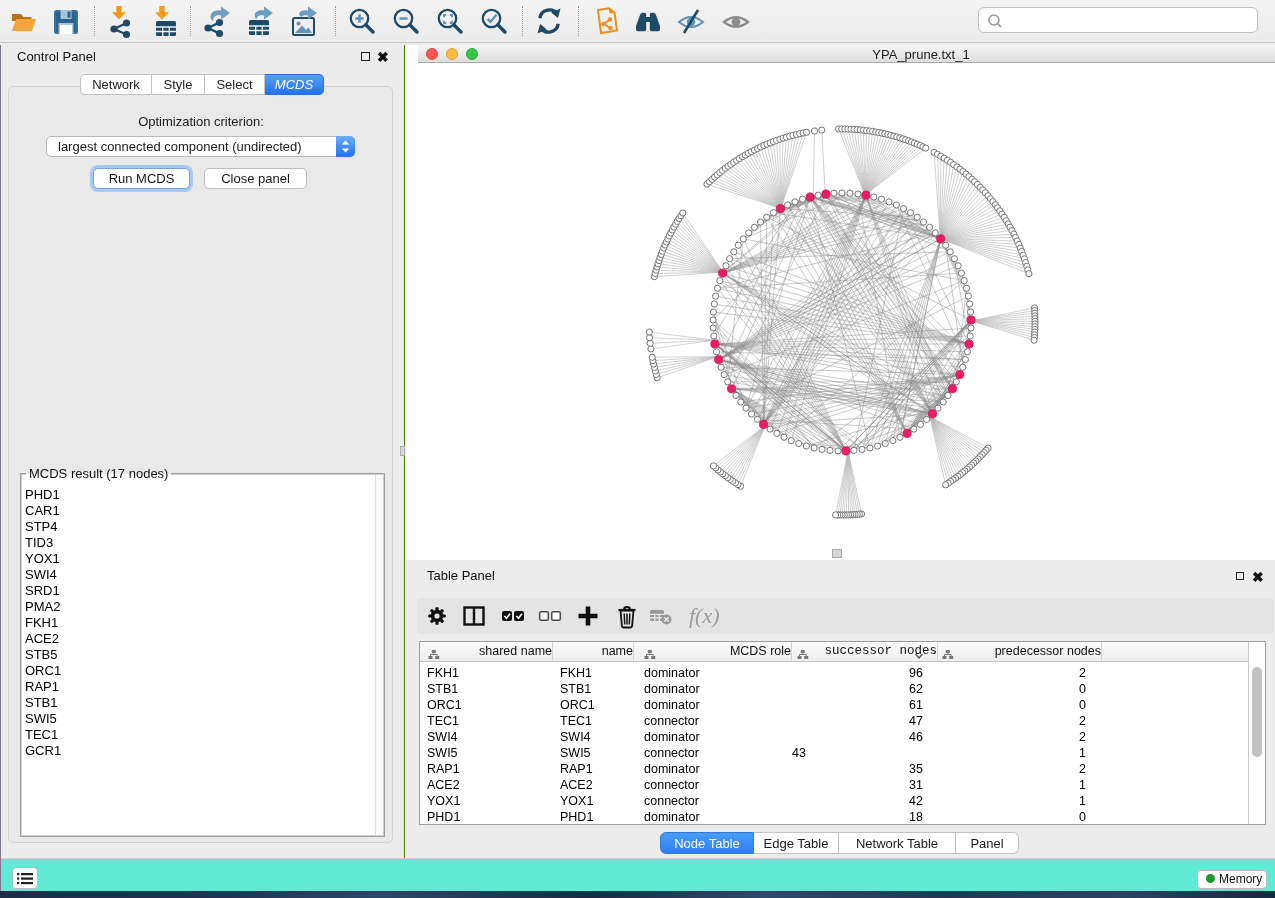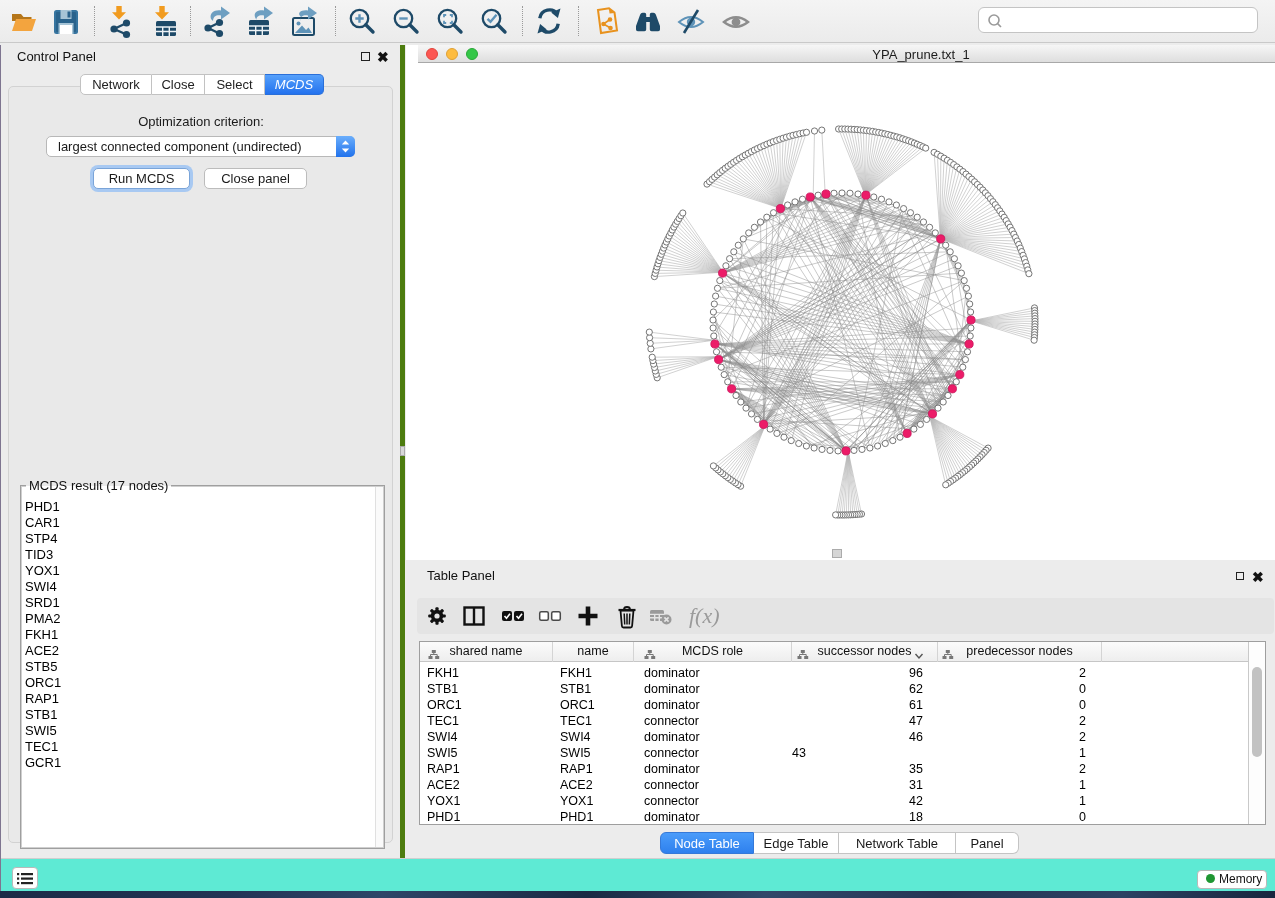--- a/index.html
+++ b/index.html
@@ -12,41 +12,41 @@
     background:linear-gradient(#f4f4f4,#ebebeb);
     border-bottom:1px solid #c9c9c9; }
   .tbsep { position:absolute; top:6px; height:30px; width:0;
     border-left:1px dotted #9a9a9a; }
   .tbi { position:absolute; top:5px; width:32px; height:32px; }
   #searchbox { position:absolute; left:978px; top:7px; width:280px; height:26px;
     background:#fff; border:1px solid #c4c4c4; border-radius:6px; }
 
   
   #cp { left:0; top:45px; width:405px; height:815px; background:#ececec;
-    border-right:5px solid #4d7c0f; }
+    border-right:1px solid #4d7c0f; }
   #cp-title { position:absolute; left:17px; top:4px; font-size:13px; color:#111; }
   #cp-pane { position:absolute; left:8px; top:41px; width:385px; height:757px;
     background:#e9e9e9; border:1px solid #d2d2d2; border-radius:5px; }
   .cptab { position:absolute; top:29px; height:21px; font-size:13px; color:#222;
     background:#fff; border:1px solid #c2c2c2; border-left:none;
     text-align:center; line-height:20px; }
   #opt-label { position:absolute; left:0; top:69px; width:402px; text-align:center;
     font-size:13px; color:#1a1a1a; }
   #dropdown { position:absolute; left:46px; top:91px; width:309px; height:21px;
     background:#fff; border:1px solid #b8b8b8; border-radius:5px;
     font-size:13px; color:#1a1a1a; line-height:19px; padding-left:11px; }
   #dd-step { position:absolute; right:-1px; top:-1px; width:19px; height:21px;
     background:linear-gradient(#6aaefc,#2172ec); border-radius:0 5px 5px 0; }
   .btn { position:absolute; top:123px; height:21px; background:#fff;
     border:1px solid #bcbcbc; border-radius:5px; font-size:13px; color:#1a1a1a;
     text-align:center; line-height:19px; }
   #btn-run { left:93px; width:97px; box-shadow:0 0 0 3px #a8c9f2; border-color:#7aa4d8; }
   #btn-close { left:204px; width:103px; }
   #grp { position:absolute; left:20px; top:428px; width:365px; height:364px;
-    border:1px solid #9f9f9f;margin-top:12px; }
+    border:1px solid #9f9f9f; }
   #grp-label { position:absolute; left:5px; top:-8px; z-index:3;
     background:linear-gradient(#e9e9e9 55%,#ffffff 55%);
     padding:0 3px; font-size:13px; color:#111; }
   #grp-list { position:absolute; left:0px; top:0px; width:363px; height:362px;
     background:#fff; border:1px solid #cfcfcf; font-size:13px; color:#000;
     line-height:16px; padding:12px 0 0 3px; }
   #grp-scroll { position:absolute; right:0; top:0; width:8px; height:360px;
     background:#fafafa; border-left:1px solid #e0e0e0; }
 
   
@@ -60,21 +60,21 @@
   
   #tp { left:406px; top:565px; width:869px; height:295px; background:#ececec; }
   #tp-title { position:absolute; left:21px; top:3px; font-size:13px; color:#111; }
   #tp-toolbar { position:absolute; left:11px; top:33px; width:857px; height:36px;
     background:#e4e4e4; border-radius:4px; }
   #tbl { position:absolute; left:13px; top:76px; width:847px; height:184px;
     background:#fff; border:1px solid #9e9e9e; }
   #tbl-head { position:absolute; left:0; top:0; width:828px; height:20px;
     background:linear-gradient(#fbfbfb,#eee); border-bottom:1px solid #c6c6c6; }
   .hcell { position:absolute; top:0; height:20px; border-right:1px solid #d4d4d4;
-    font-size:12.5px; color:#111; text-align:center; line-height:19px; }
+    font-size:12.5px; color:#111; text-align:right; line-height:19px; }
   .trow { position:absolute; left:0; width:820px; height:16px; font-size:12.5px; color:#000; }
   .trow span { position:absolute; }
   #tbl-scroll { position:absolute; right:0; top:0; width:17px; height:182px;
     border-left:1px solid #c9c9c9; background:#fdfdfd; }
   #tbl-thumb { position:absolute; left:3px; top:25px; width:10px; height:90px;
     background:#c2c2c2; border-radius:5px; }
   .btab { position:absolute; top:267px; height:22px; background:#fff;
     border:1px solid #c4c4c4; border-left:none; font-size:13px; color:#1a1a1a;
     text-align:center; line-height:21px; }
 
@@ -194,21 +194,21 @@
       </svg>
     </div>
 </div>
 
 <div id="cp" class="abs">
   <div id="cp-title">Control Panel</div>
   <div style="position:absolute;left:361px;top:7px;width:9px;height:9px;border:1.6px solid #222;"></div>
     <div style="position:absolute;left:377px;top:4px;font-size:14px;font-weight:bold;color:#111;">✖</div>
   <div id="cp-pane"></div>
   <div class="cptab" style="left:80px;width:72px;border-left:1px solid #c2c2c2;border-radius:5px 0 0 5px;">Network</div>
-  <div class="cptab" style="left:152px;width:53px;">Close</div>
+  <div class="cptab" style="left:152px;width:53px;">Style</div>
   <div class="cptab" style="left:205px;width:60px;">Select</div>
   <div class="cptab" style="left:265px;width:59px;border-radius:0 5px 5px 0;background:linear-gradient(#55a0fb,#2372ee);color:#fff;border-color:#2a6fd8;font-style:italic;">MCDS</div>
   <div id="dropdown">largest connected component (undirected)<div id="dd-step"><svg width="19" height="21" viewBox="0 0 19 21" style="">
           <path d="M9.5,4.5 L13.2,8.6 L5.8,8.6 z" fill="#fff"></path>
           <path d="M9.5,16.5 L13.2,12.4 L5.8,12.4 z" fill="#fff"></path>
         </svg></div></div>
   <div id="opt-label">Optimization criterion:</div>
   <div class="btn" id="btn-run">Run MCDS</div>
   <div class="btn" id="btn-close">Close panel</div>
   <div id="grp">
@@ -1100,21 +1100,21 @@
         </svg></div>
       <div style="position:absolute;left:270px;top:3px;width:40px;height:30px;"><svg width="40" height="30" viewBox="0 0 40 30" style="">
           <text x="2" y="22" font-family="Liberation Serif, serif" font-style="italic" font-size="22" fill="#9a9a9a">f(x)</text>
         </svg></div>
     </div>
   <div id="tbl">
     <div id="tbl-head">
       <div class="hcell" style="left:0;width:133px;">shared name</div>
       <div class="hcell" style="left:133px;width:81px;">name</div>
       <div class="hcell" style="left:214px;width:158px;">MCDS role</div>
-      <div class="hcell" style="left:372px;width:146px;">successor nodes</div>
+      <div class="hcell" style="left:372px;width:146px;font-family:Liberation Mono, monospace;">successor nodes</div>
       <div class="hcell" style="left:518px;width:164px;">predecessor nodes</div>
       <div style="position:absolute;left:8px;top:4px;width:12px;height:11px;"><svg width="12" height="11" viewBox="0 0 12 11" style="">
             <rect x="3.8" y="1" width="4" height="3" fill="#777"></rect>
             <rect x="0.5" y="7" width="4" height="3" fill="#777"></rect>
             <rect x="7.2" y="7" width="4" height="3" fill="#777"></rect>
             <path d="M5.8,4 V5.5 M2.5,7 V5.5 H9.2 V7" fill="none" stroke="#777" stroke-width="1"></path>
           </svg></div>
         <div style="position:absolute;left:224px;top:4px;width:12px;height:11px;"><svg width="12" height="11" viewBox="0 0 12 11" style="">
             <rect x="3.8" y="1" width="4" height="3" fill="#777"></rect>
             <rect x="0.5" y="7" width="4" height="3" fill="#777"></rect>

